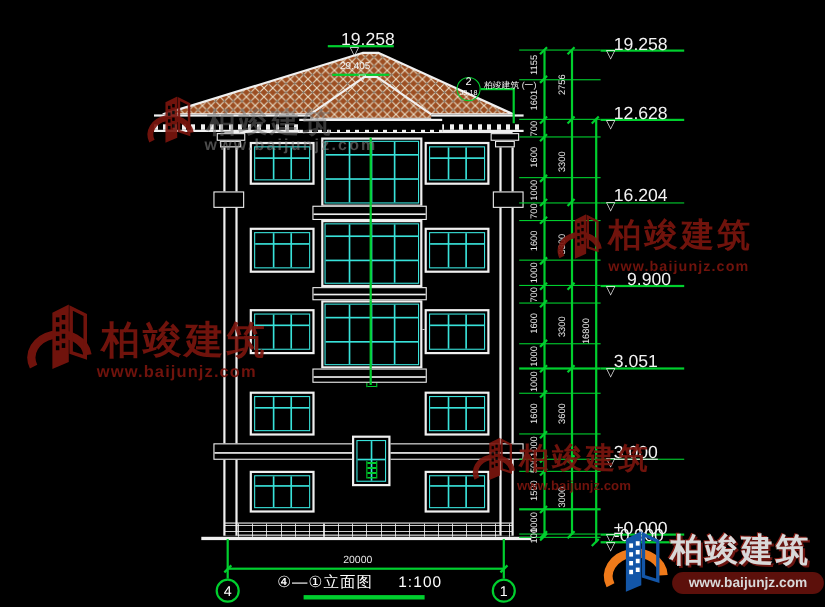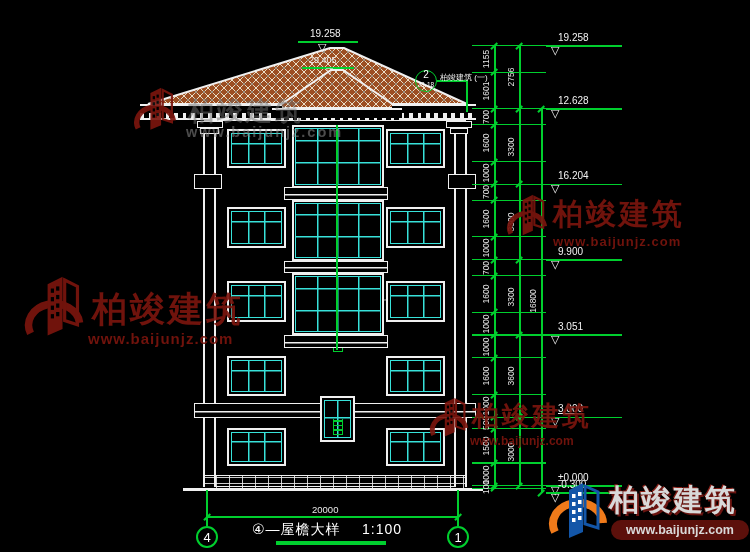--- a/index.html
+++ b/index.html
@@ -25,21 +25,21 @@
   .curtglass{position:absolute;inset:1px;border:1.5px solid var(--cyan);box-sizing:border-box;background-repeat:no-repeat;
      background-image:linear-gradient(var(--cyan),var(--cyan)),linear-gradient(var(--cyan),var(--cyan)),linear-gradient(var(--cyan),var(--cyan)),
                       linear-gradient(var(--cyan),var(--cyan)),linear-gradient(var(--cyan),var(--cyan));
      background-size:1.5px 100%,1.5px 100%,1.5px 100%,100% 1.5px,100% 1.5px;
      background-position:25% 0,50% 0,75% 0,0 20%,0 62%;}
   .gline{position:absolute;background:var(--green);}
   .gtick{position:absolute;width:9px;height:1.6px;background:var(--green);transform:translate(-50%,-50%) rotate(-45deg);}
   .vdim{position:absolute;color:#e8e8e8;font-size:8.5px;line-height:9px;white-space:nowrap;
         transform:translate(-50%,-50%) rotate(-90deg);}
   .hdim{position:absolute;color:#e8e8e8;font-size:9.5px;white-space:nowrap;}
-  .elabel{position:absolute;color:#f2f2f2;font-size:10px;white-space:nowrap;}
+  .elabel{position:absolute;color:#f2f2f2;font-size:16px;white-space:nowrap;}
   .etri{position:absolute;color:#f2f2f2;font-size:11px;line-height:10px;}
   .bubble{position:absolute;width:22px;height:22px;border:2px solid var(--green);border-radius:50%;
           color:#fff;font-size:13px;display:flex;align-items:center;justify-content:center;box-sizing:border-box;background:#000;}
   .callout-circle{position:absolute;border:1.5px solid var(--green);border-radius:50%;box-sizing:border-box;}
   .callout-num{position:absolute;color:#fff;text-align:center;}
   .ladder{position:absolute;border-left:1.5px solid var(--green);border-right:1.5px solid var(--green);box-sizing:border-box;
           background-image:repeating-linear-gradient(0deg,var(--green) 0 1.5px,transparent 1.5px 4.5px);}
   .plinth{position:absolute;border-top:1.5px solid var(--line);box-sizing:border-box;
      background-image:repeating-linear-gradient(90deg,transparent 0 12px,rgba(240,240,240,.85) 12px 13px),
                       repeating-linear-gradient(0deg,transparent 0 4.5px,rgba(240,240,240,.85) 4.5px 5.5px);}
@@ -183,21 +183,21 @@
 
   <div id="dims" class="abs" style="left:0;top:0;width:750px;height:552px">
     <div class="gline" style="left:206px;top:490px;width:1.5px;height:36px"></div>
     <div class="gline" style="left:457px;top:490px;width:1.5px;height:36px"></div>
     <div class="gline" style="left:207px;top:516px;width:251px;height:1.5px"></div>
     <div class="gtick" style="left:207px;top:517px"></div>
     <div class="gtick" style="left:458px;top:517px"></div>
     <div class="hdim" style="left:312px;top:504px">20000</div>
     <div class="bubble" style="left:196px;top:526px">4</div>
     <div class="bubble" style="left:447px;top:526px">1</div>
-    <div class="title-txt" style="left:252px;top:521px">④—屋檐大样</div>
+    <div class="title-txt" style="left:252px;top:521px">④—①立面图</div>
     <div class="title-txt" style="left:362px;top:521px">1:100</div>
     <div class="gline" style="left:276px;top:541px;width:110px;height:4px"></div>
   <div class="gline" style="position: absolute; left: 494px; top: 46px; width: 1.5px; height: 442.285px;"></div>
       <div class="gtick" style="position: absolute; left: 494px; top: 46px;"></div>
       <div class="gline" style="position: absolute; left: 472px; top: 45.25px; width: 74px; height: 1.2px;"></div>
       <div class="gtick" style="position: absolute; left: 494px; top: 72.3918px;"></div>
       <div class="gline" style="position: absolute; left: 472px; top: 71.6418px; width: 74px; height: 1.2px;"></div>
       <div class="gtick" style="position: absolute; left: 494px; top: 108.975px;"></div>
       <div class="gline" style="position: absolute; left: 472px; top: 108.225px; width: 74px; height: 1.2px;"></div>
       <div class="gtick" style="position: absolute; left: 494px; top: 124.97px;"></div>
@@ -272,21 +272,21 @@
       <div class="etri" style="position: absolute; left: 551px; top: 44.9547px;">▽</div>
       <div class="elabel" style="position: absolute; left: 558px; top: 31.9547px;">19.258</div>
       <div class="gline" style="position: absolute; left: 546px; top: 108.225px; width: 76px; height: 1.5px;"></div>
       <div class="etri" style="position: absolute; left: 551px; top: 107.975px;">▽</div>
       <div class="elabel" style="position: absolute; left: 558px; top: 94.975px;">12.628</div>
       <div class="gline" style="position: absolute; left: 546px; top: 183.63px; width: 76px; height: 1.5px;"></div>
       <div class="etri" style="position: absolute; left: 551px; top: 183.38px;">▽</div>
       <div class="elabel" style="position: absolute; left: 558px; top: 170.38px;">16.204</div>
       <div class="gline" style="position: absolute; left: 546px; top: 259.035px; width: 76px; height: 1.5px;"></div>
       <div class="etri" style="position: absolute; left: 551px; top: 258.785px;">▽</div>
-      <div class="elabel" style="position: absolute; left: 558px; top: 245.785px; text-align: center;">9.900</div>
+      <div class="elabel" style="position: absolute; left: 570px; top: 245.785px; text-align: center;">9.900</div>
       <div class="gline" style="position: absolute; left: 546px; top: 334.44px; width: 76px; height: 1.5px;"></div>
       <div class="etri" style="position: absolute; left: 551px; top: 334.19px;">▽</div>
       <div class="elabel" style="position: absolute; left: 558px; top: 321.19px;">3.051</div>
       <div class="gline" style="position: absolute; left: 546px; top: 416.7px; width: 76px; height: 1.5px;"></div>
       <div class="etri" style="position: absolute; left: 551px; top: 416.45px;">▽</div>
       <div class="elabel" style="position: absolute; left: 558px; top: 403.45px; text-decoration: underline;">3.000</div>
       <div class="gline" style="position: absolute; left: 546px; top: 485.25px; width: 76px; height: 1.5px;"></div>
       <div class="etri" style="position: absolute; left: 551px; top: 485px;">▽</div>
       <div class="elabel" style="position: absolute; left: 558px; top: 472px;">±0.000</div>
       <div class="gline" style="position: absolute; left: 546px; top: 492.105px; width: 76px; height: 1.5px;"></div>

